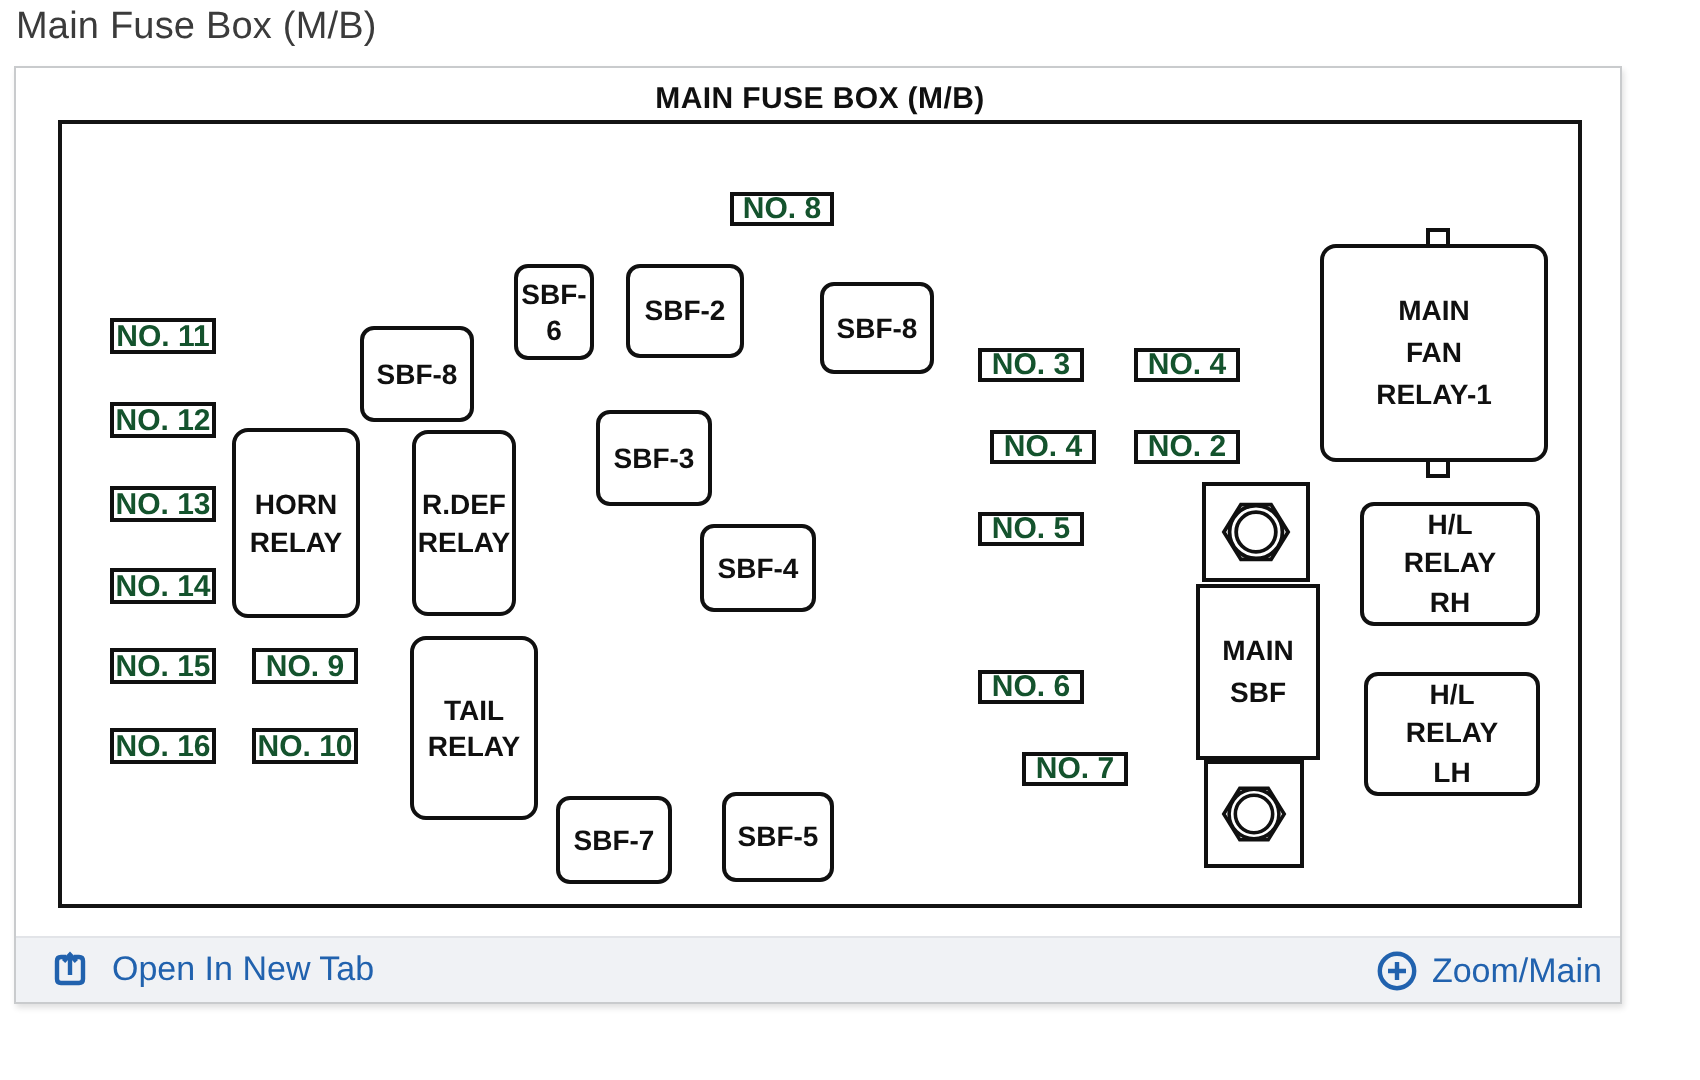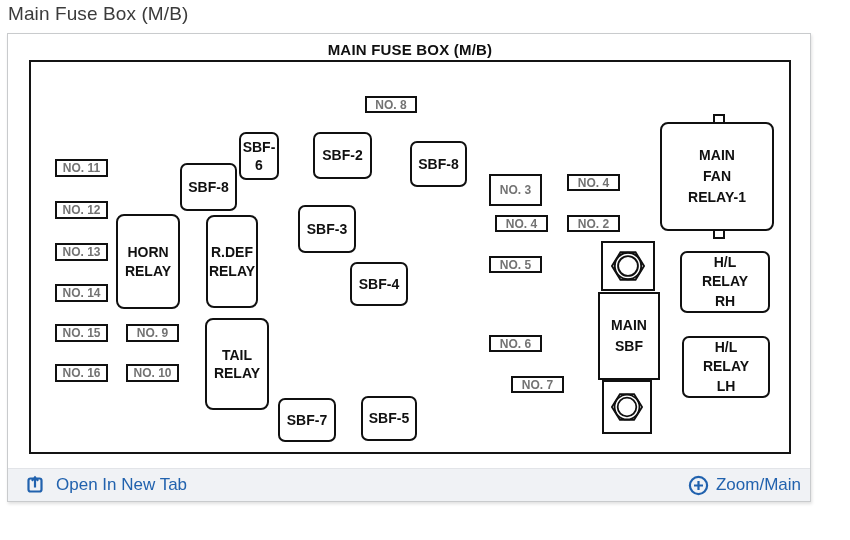--- a/index.html
+++ b/index.html
@@ -23,23 +23,23 @@
     font-size:15px;font-weight:bold;color:#101010;letter-spacing:.2px;
   }
   
   .canvas{
     position:absolute;left:21px;top:26px;width:762px;height:394px;
     border:2px solid #141414;box-sizing:border-box;background:#fff;
   }
   
   .nlabel{
     position:absolute;width:53px;height:18px;box-sizing:border-box;
-    border:2px solid #101010;background:#fff;color:#737373;
+    border:2px solid #101010;background:#fff;color:#14532d;
     display:flex;align-items:center;justify-content:center;
-    font-size:12px;font-weight:bold;white-space:nowrap;
+    font-size:15px;font-weight:bold;white-space:nowrap;
   }
   
   .rbox{
     position:absolute;box-sizing:border-box;border:2px solid #101010;
     border-radius:7px;background:#fff;color:#101010;
     display:flex;align-items:center;justify-content:center;
     font-size:14px;font-weight:bold;text-align:center;
     white-space:pre-line;line-height:1.32;z-index:1;
   }
   
@@ -52,26 +52,26 @@
   .fan-tab{
     position:absolute;width:12px;height:10px;box-sizing:border-box;
     border:2px solid #101010;background:#fff;z-index:0;
   }
   
   #no11{left:24px;top:97px}   #no12{left:24px;top:139px}
   #no13{left:24px;top:181px}  #no14{left:24px;top:222px}
   #no15{left:24px;top:262px}  #no16{left:24px;top:302px}
   #no9{left:95px;top:262px}   #no10{left:95px;top:302px}
   #no8{left:334px;top:34px;width:52px;height:17px}
-  #no3{left:458px;top:112px;height:32px}  #no1{left:536px;top:112px;height:17px}
+  #no3{left:458px;top:112px;height:17px}  #no1{left:536px;top:112px;height:17px}
   #no4{left:464px;top:153px;height:17px}  #no2{left:536px;top:153px;height:17px}
   #no5{left:458px;top:194px;height:17px}
   #no6{left:458px;top:273px;height:17px}  #no7{left:480px;top:314px;height:17px}
 
-  #sbf6{left:208px;top:70px;width:40px;height:48px}
+  #sbf6{left:226px;top:70px;width:40px;height:48px}
   #sbf2{left:282px;top:70px;width:59px;height:47px}
   #sbf1{left:379px;top:79px;width:57px;height:46px}
   #sbf8{left:149px;top:101px;width:57px;height:48px}
   #sbf3{left:267px;top:143px;width:58px;height:48px}
   #sbf4{left:319px;top:200px;width:58px;height:44px}
   #sbf7{left:247px;top:336px;width:58px;height:44px}
   #sbf5{left:330px;top:334px;width:56px;height:45px}
   #horn{left:85px;top:152px;width:64px;height:95px;border-radius:8px}
   #rdef{left:175px;top:153px;width:52px;height:93px;border-radius:8px}
   #tail{left:174px;top:256px;width:64px;height:92px;border-radius:8px}
@@ -86,21 +86,21 @@
   .hex-svg{display:block}
 
   
   .footer{
     position:absolute;left:0;right:0;bottom:0;height:33px;
     background:#f0f2f5;border-top:1px solid #e2e4e8;box-sizing:border-box;
     display:flex;align-items:center;justify-content:space-between;
     padding:0 9px 0 17px;
   }
   .flink{
-    display:flex;align-items:center;color:#2162ae;font-size:17px;
+    display:flex;align-items:flex-end;color:#2162ae;font-size:17px;
     text-decoration:none;cursor:pointer;white-space:nowrap;
   }
   .flink .ic{display:flex;align-items:center;margin-right:11px}
   .flink.right .ic{margin-right:7px}
 </style>
 </head>
 <body>
 
 <div class="page-title">Main Fuse Box (M/B)</div>
 

